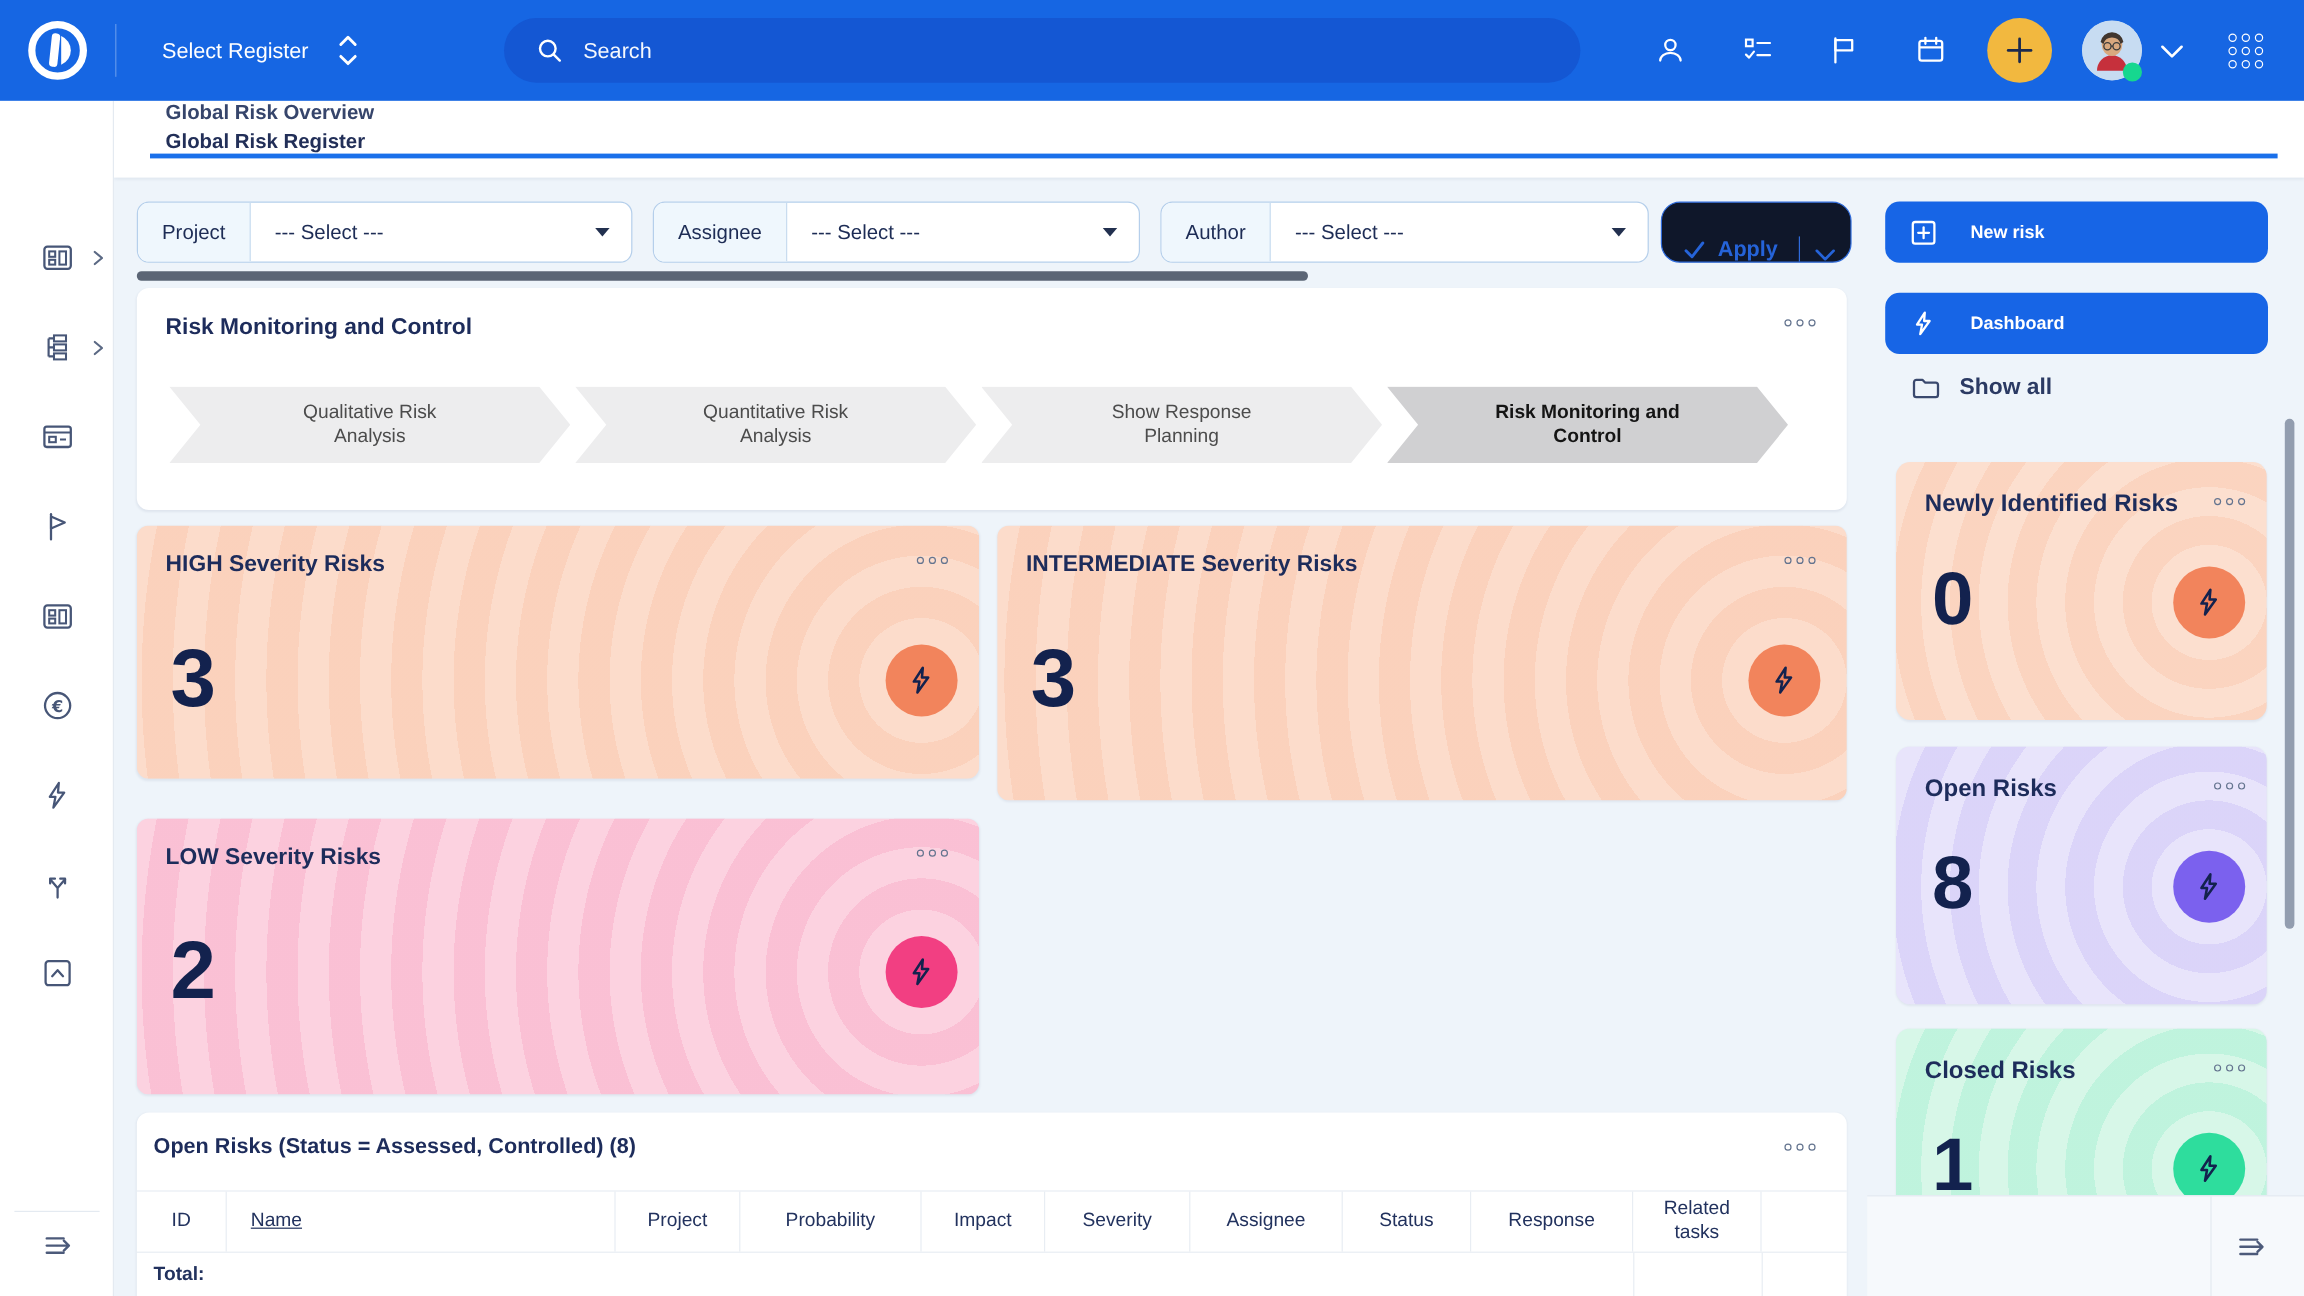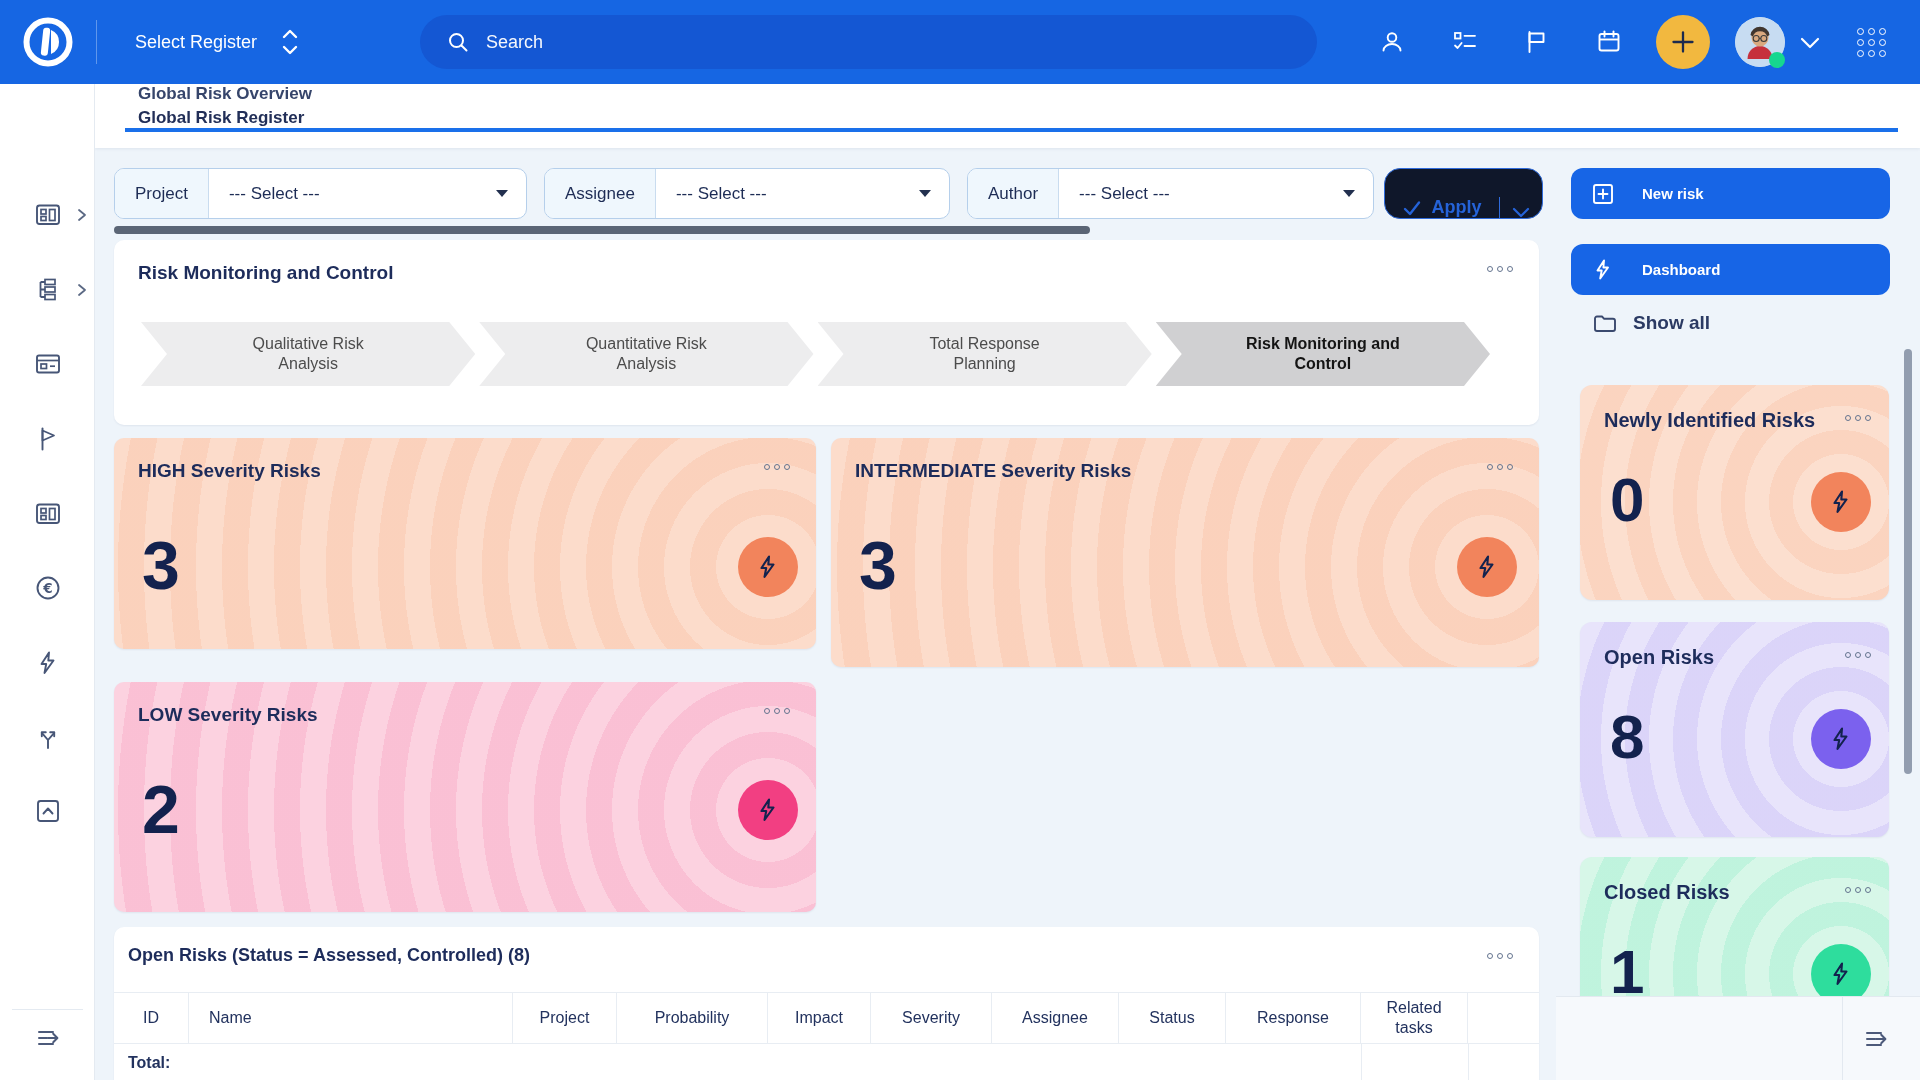--- a/index.html
+++ b/index.html
@@ -303,21 +303,21 @@
         <i></i>
       </div>
     <div class="steps">
       <div class="step">
           <span>Qualitative Risk Analysis</span>
         </div>
       <div class="step">
           <span>Quantitative Risk Analysis</span>
         </div>
       <div class="step">
-          <span>Total Response Planning</span>
+          <span>Show Response Planning</span>
         </div>
       <div class="step active">
           <span>Risk Monitoring and Control</span>
         </div>
     </div>
   </section>
 
   <section class="card sev-card sev-orange" style="left:114px; top:438px; width:702px; height:211px;">
     <div class="card-title">HIGH Severity Risks</div>
     <div class="kebab">
@@ -365,21 +365,21 @@
 
   <section class="card white" style="left:114px; top:927px; width:1425px; height:153px; border-bottom-left-radius:0; border-bottom-right-radius:0;">
     <div class="card-title" style="left:14px; top:18px; font-size:18px;">Open Risks (Status = Assessed, Controlled) (8)</div>
     <div class="kebab">
         <i></i>
         <i></i>
         <i></i>
       </div>
     <div class="thead">
       <div class="th first" style="width:75px;">ID</div>
-      <div class="th name" style="width:324px;">Name</div>
+      <div class="th name" style="width:324px;text-decoration:underline;">Name</div>
       <div class="th" style="width:104px;">Project</div>
       <div class="th" style="width:151px;">Probability</div>
       <div class="th" style="width:103px;">Impact</div>
       <div class="th" style="width:121px;">Severity</div>
       <div class="th" style="width:127px;">Assignee</div>
       <div class="th" style="width:107px;">Status</div>
       <div class="th" style="width:135px;">Response</div>
       <div class="th" style="width:107px; padding:0 16px;">Related tasks</div>
       <div class="th last" style="flex:1;"></div>
     </div>

